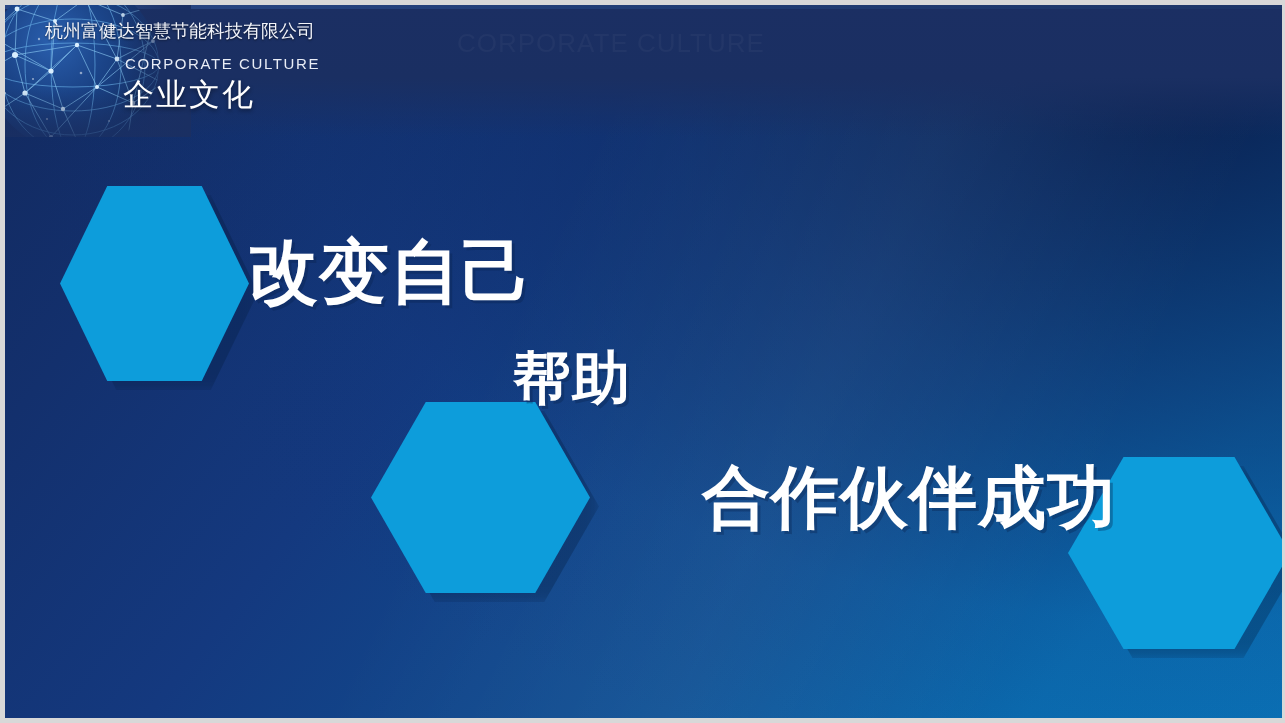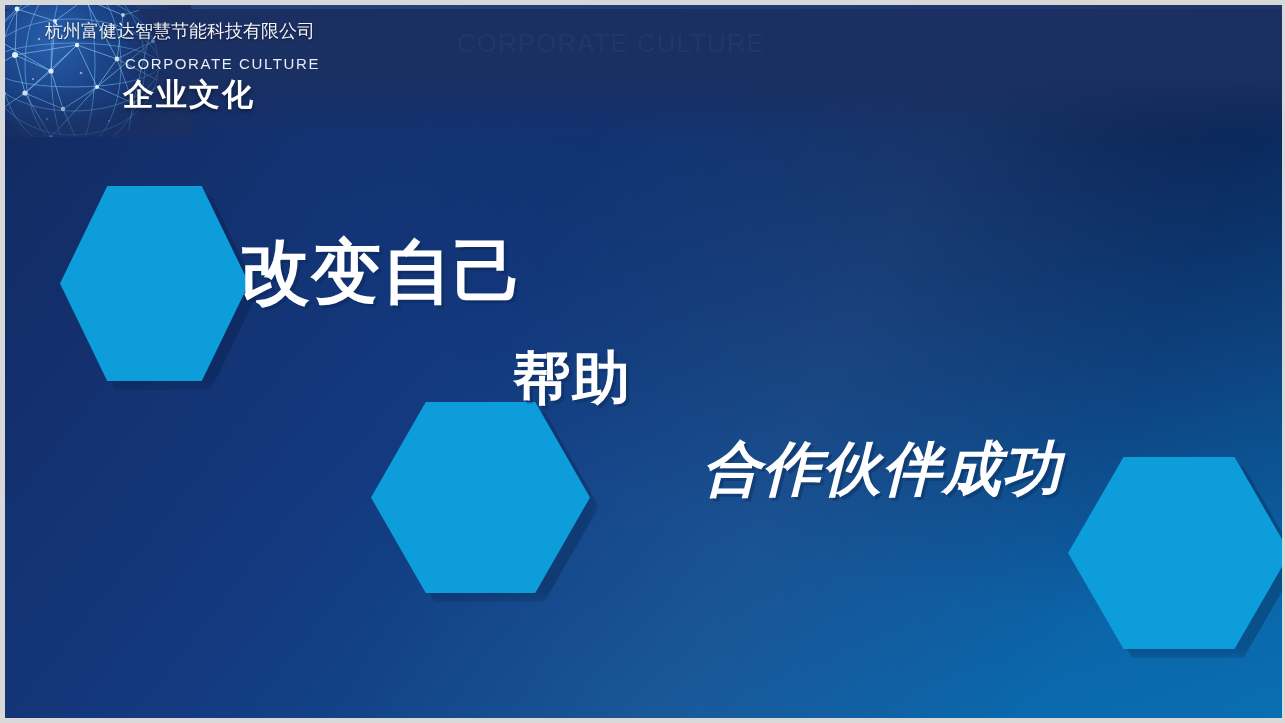--- a/index.html
+++ b/index.html
@@ -101,21 +101,21 @@
     letter-spacing: 1.6px;
     white-space: nowrap;
   }
   .corp-cn {
     position: absolute;
     left: 118px;
     top: 70px;
     color: #ffffff;
     font-size: 31px;
     line-height: 40px;
-    font-weight: bold;
+    font-weight: normal;
     letter-spacing: 2px;
     white-space: nowrap;
     text-shadow: 0 2px 4px rgba(0,0,0,0.45);
     text-align: right;
   }
 
   
   .header-watermark {
     position: absolute;
     left: 452px;
@@ -151,23 +151,23 @@
   #hex3-shadow { left: 1072px;top: 461px; width: 222px; height: 192px; }
 
   
   .phrase {
     position: absolute;
     color: #ffffff;
     font-weight: bold;
     white-space: nowrap;
     text-shadow: 3px 3px 0 rgba(10, 35, 78, 0.35);
   }
-  #phrase-1 { left: 235px; top: 226px; font-size: 70px; line-height: 82px; letter-spacing: 1px; }
+  #phrase-1 { left: 243px; top: 226px; font-size: 70px; line-height: 82px; letter-spacing: 1px; }
   #phrase-2 { left: 508px; top: 334px; font-size: 58px; line-height: 78px; letter-spacing: 1px; }
-  #phrase-3 { left: 697px; top: 424px; font-size: 59px; line-height: 80px; letter-spacing: 1px; font-style: italic; }
+  #phrase-3 { left: 697px; top: 452px; font-size: 68px; line-height: 80px; letter-spacing: 1px; }
 </style>
 </head>
 <body>
 
 <div id="slide">
 
   <div class="slide-bg">
 
     <div class="bg-sheen"></div>
 

